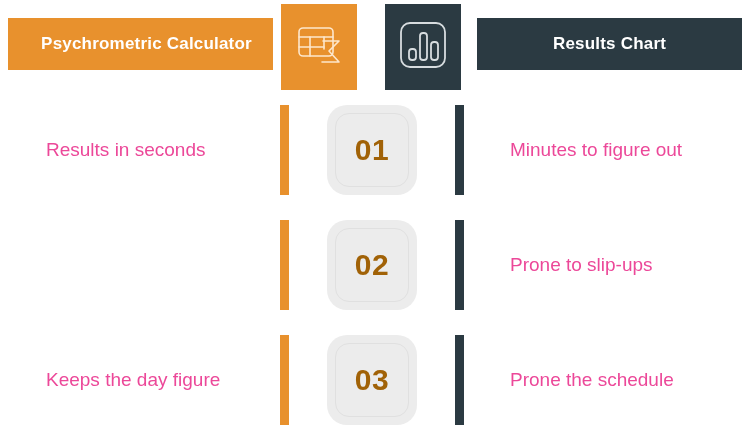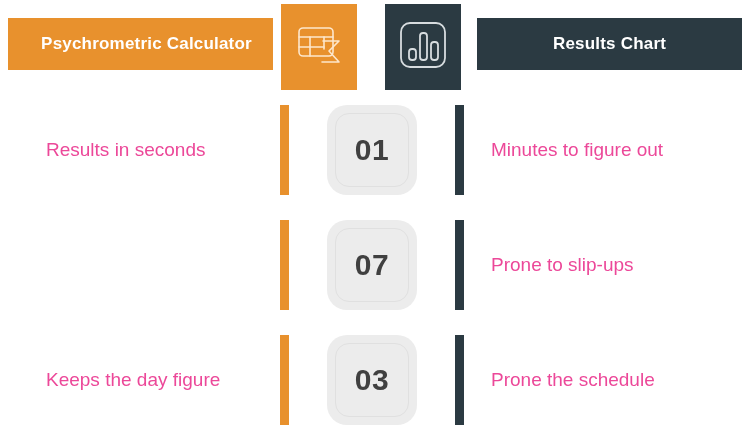--- a/index.html
+++ b/index.html
@@ -82,21 +82,21 @@
     font-size:19px;
     color:#ec4899;
     white-space:nowrap;
   }
   .row-text-left {
     left:46px;
     width:225px;
     justify-content:flex-start;
   }
   .row-text-right {
-    left:491px;
+    left:510px;
     width:230px;
     justify-content:flex-start;
   }
 
   .divider {
     position:absolute;
     top:0;
     width:9px;
     height:90px;
   }
@@ -119,21 +119,21 @@
     position:absolute;
     left:8px; top:8px;
     right:8px; bottom:8px;
     border:1.5px solid #e0e0e0;
     border-radius:14px;
   }
   .badge-num {
     position:relative;
     font-size:30px;
     font-weight:bold;
-    color:#404040;
+    color:#a16207;
     letter-spacing:0.5px;
   }
 </style>
 </head>
 <body>
 
 <div class="sheet">
 
   <div class="header">
 
@@ -176,21 +176,21 @@
     <div class="badge">
       <span class="badge-num">01</span>
     </div>
     <div class="divider divider-right"></div>
     <div class="row-text row-text-right">Minutes to figure out</div>
   </div>
 
   <div class="row row-2">
     <div class="divider divider-left"></div>
     <div class="badge">
-      <span class="badge-num">07</span>
+      <span class="badge-num">02</span>
     </div>
     <div class="divider divider-right"></div>
     <div class="row-text row-text-right">Prone to slip-ups</div>
   </div>
 
   <div class="row row-3">
     <div class="row-text row-text-left">Keeps the day figure</div>
     <div class="divider divider-left"></div>
     <div class="badge">
       <span class="badge-num">03</span>

